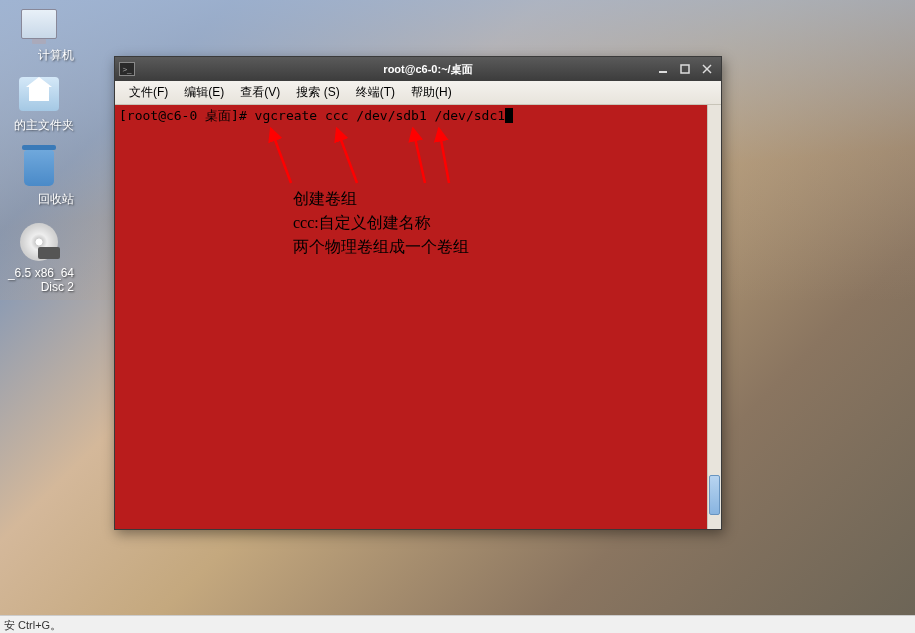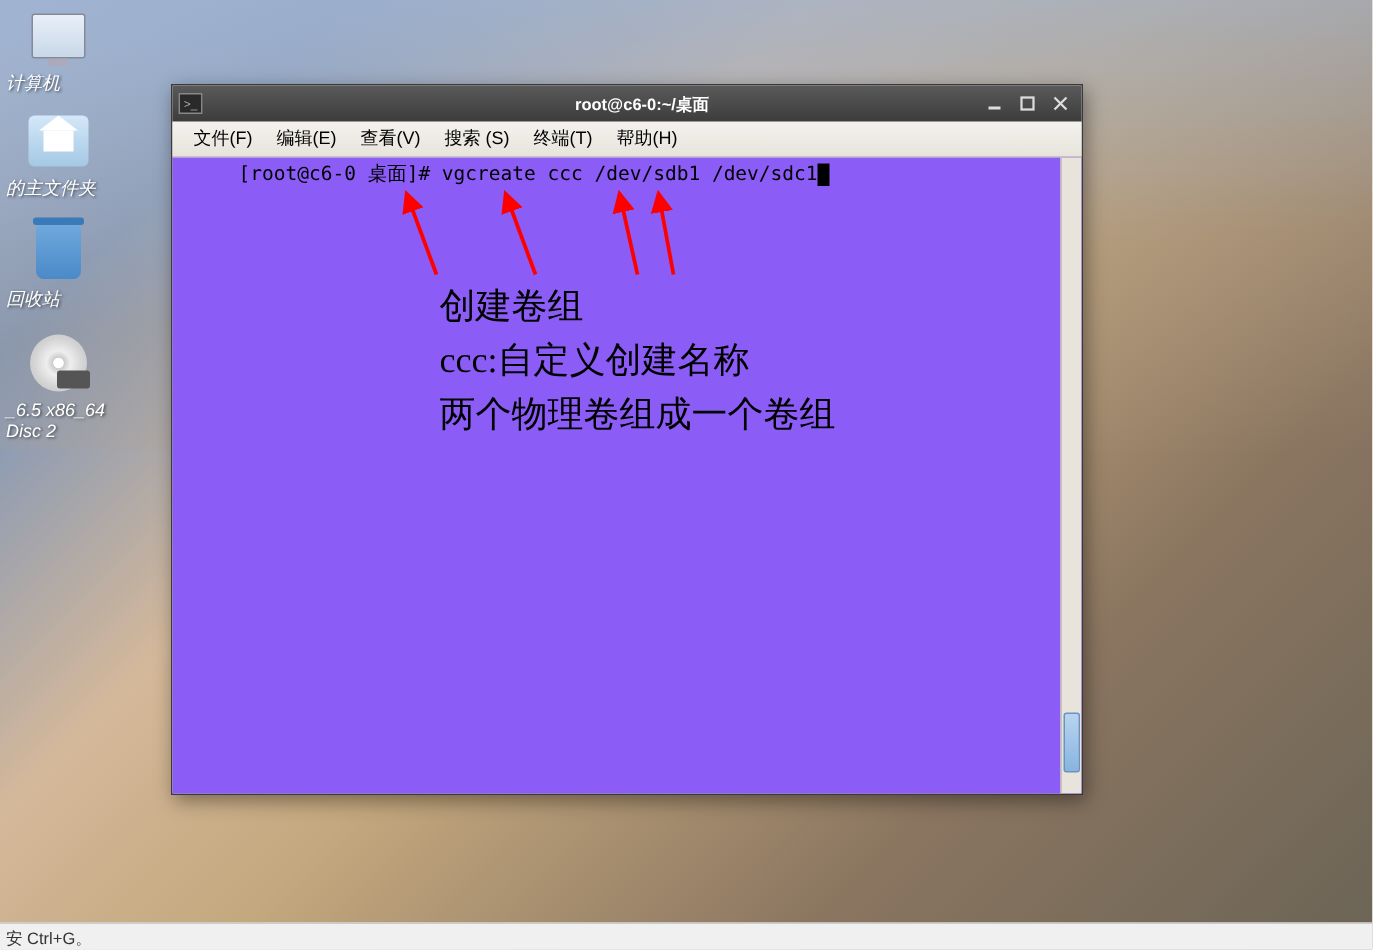--- a/index.html
+++ b/index.html
@@ -14,23 +14,22 @@
     content: "";
     position: absolute;
     top: 0; left: 0; right: 0; height: 300px;
     background: linear-gradient(175deg, rgba(160,180,210,0.9) 0%, rgba(180,160,140,0.3) 60%, transparent 100%);
     pointer-events: none;
   }
   
   .desktop-icon {
     position: absolute;
     width: 70px;
-    text-align: left;
+    text-align: right;
     cursor: pointer;
-    font-style: italic;
   }
   .desktop-icon .icon-img {
     width: 40px; height: 40px;
     margin: 0 auto 4px;
     display: flex; align-items: center; justify-content: center;
   }
   .desktop-icon .icon-label {
     font-size: 12px;
     color: #fff;
     text-shadow: 1px 1px 2px rgba(0,0,0,0.6);
@@ -142,26 +141,25 @@
     font-size: 12px;
     gap: 0;
   }
   .menu-item {
     padding: 2px 8px;
     cursor: pointer;
   }
   
   .terminal-body {
     flex: 1;
-    background: #8b5cf6;
+    background: #b91c1c;
     position: relative;
     font-family: "DejaVu Sans Mono", monospace;
     font-size: 13px;
     overflow: hidden;
-    padding-left: 40px;
   }
   .term-line {
     padding: 2px 4px;
     white-space: pre;
     position: relative;
   }
   .cursor-block {
     display: inline-block;
     width: 8px; height: 15px;
     background: #000;
@@ -185,21 +183,21 @@
     border-radius: 2px;
   }
   
   .annotation-arrow {
     position: absolute;
     pointer-events: none;
   }
   .annotation-text {
     position: absolute;
     font-family: "SimSun", serif;
-    font-size: 24px;
+    font-size: 16px;
     color: #000;
     line-height: 1.5;
     pointer-events: none;
   }
   
   .statusbar {
     position: absolute;
     left: 0; bottom: 0; right: 0;
     height: 18px;
     background: #f0f0f0;

